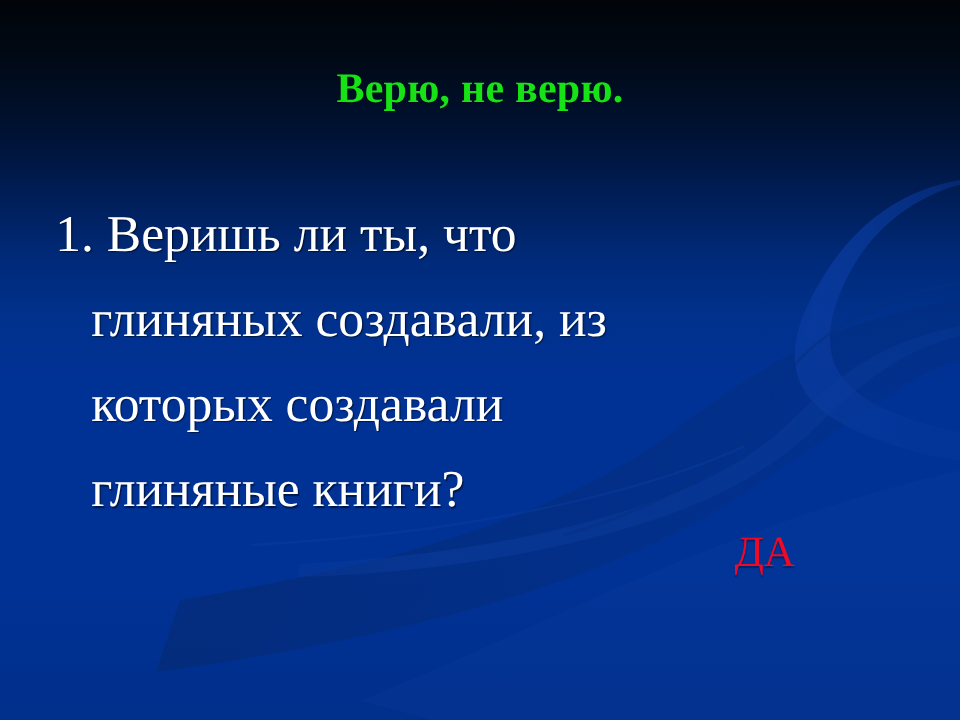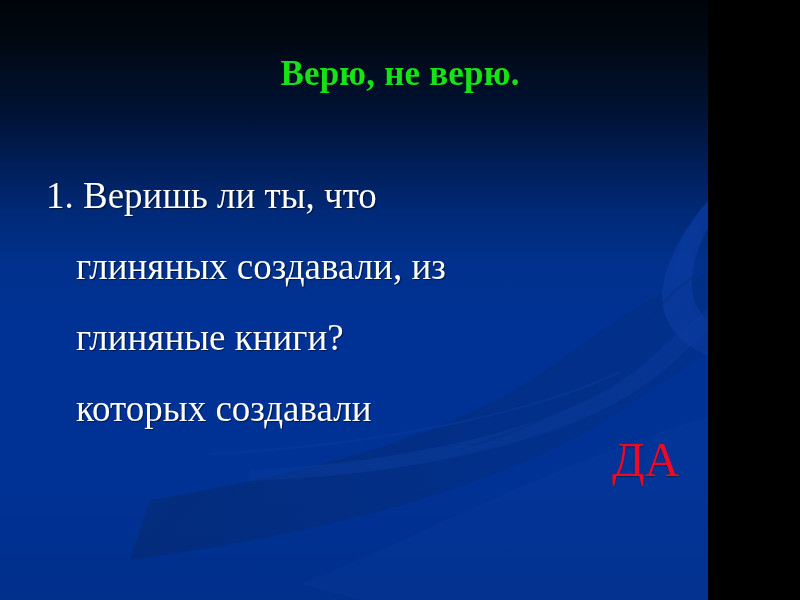--- a/index.html
+++ b/index.html
@@ -4,21 +4,21 @@
 <title>Верю, не верю.</title>
 <style>
   html, body {
     margin: 0;
     padding: 0;
     background: #000000;
   }
 
   #slide {
     position: relative;
-    width: 708px;
+    width: 800px;
     height: 600px;
     overflow: hidden;
     font-family: "Liberation Serif", "DejaVu Serif", serif;
     
     background: linear-gradient(to bottom,
         #000409 0px,
         #000812 40px,
         #001233 110px,
         #001d55 160px,
         #002a79 215px,
@@ -56,37 +56,37 @@
 
   
   #body-block {
     position: absolute;
     left: 46px;
     top: 160px;
     width: 620px;
   }
 
   .line {
-    font-size: 37px;
+    font-size: 43px;
     line-height: 71px;
     color: #ffffff;
     white-space: nowrap;
     text-shadow: 1px 1px 1px rgba(0,0,0,0.55);
   }
 
   .line.indent {
     padding-left: 30px;
   }
 
   
   #answer {
     position: absolute;
     left: 612px;
     top: 432px;
-    font-size: 48px;
+    font-size: 36px;
     line-height: 56px;
     color: #ed0a28;
     white-space: nowrap;
     text-shadow: 0 1px 1px rgba(0,0,0,0.35);
   }
 </style>
 </head>
 <body>
 
 <div id="slide">
@@ -121,19 +121,19 @@
     <path d="M 800 236 C 720 248, 665 288, 640 336 C 615 384, 560 420, 470 446" fill="none" stroke="#08307f" stroke-opacity="0.55" stroke-width="2"></path>
 
     <path d="M 620 372 C 560 400, 470 424, 360 440 C 300 448, 250 452, 210 454" fill="none" stroke="#0c3fa3" stroke-opacity="0.40" stroke-width="2"></path>
   </svg>
 
   <div id="title">Верю, не верю.</div>
 
   <div id="body-block">
     <div class="line">1. Веришь ли ты, что</div>
     <div class="line indent">глиняных создавали, из</div>
+    <div class="line indent">которых создавали</div>
     <div class="line indent">глиняные книги?</div>
-    <div class="line indent">которых создавали</div>
   </div>
 
   <div id="answer">ДА</div>
 
 </div>
 
 </body></html>

